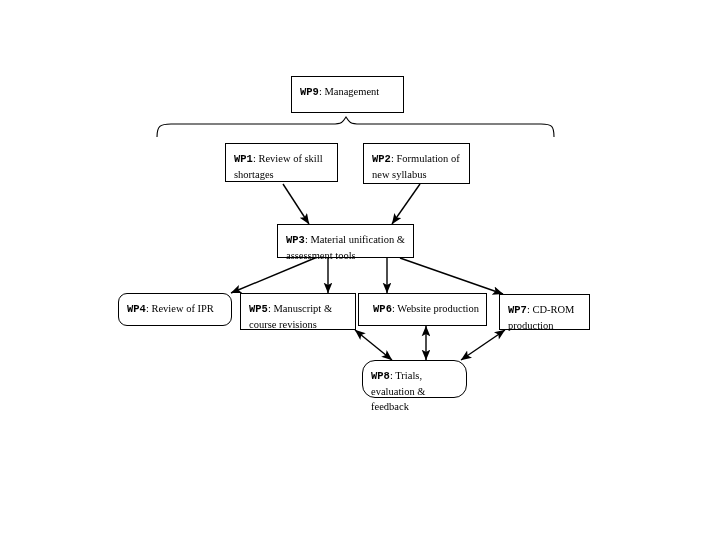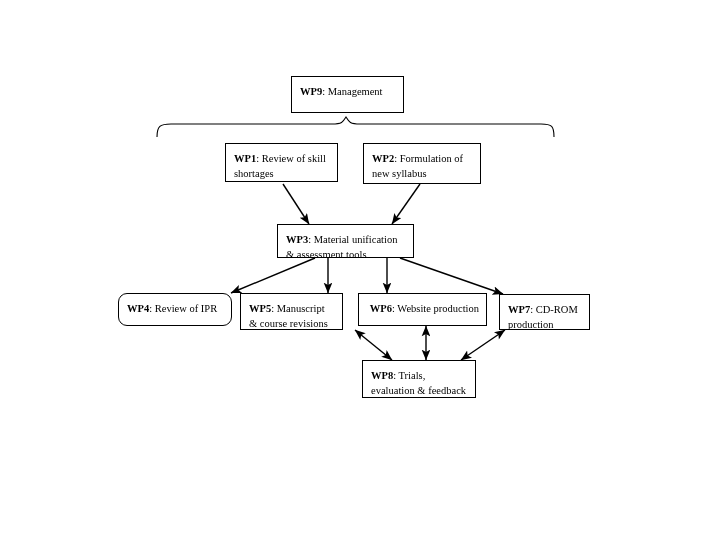--- a/index.html
+++ b/index.html
@@ -21,20 +21,21 @@
     border: 1px solid #000000;
     background: #ffffff;
     padding: 7px 7px 4px 8px;
     font-size: 10.5px;
     line-height: 15px;
     color: #000000;
     z-index: 3;
   }
   .wp-box .wp-id {
     font-weight: bold;
+    font-family: Liberation Mono, monospace;
   }
   .wp-box .wp-title {
     font-weight: normal;
   }
   #edges {
     position: absolute;
     left: 0;
     top: 0;
     width: 720px;
     height: 540px;
@@ -81,41 +82,41 @@
   </svg>
 
   <div class="wp-box" style="left:291px; top:76px; width:113px; height:37px;">
     <span class="wp-id">WP9</span><span class="wp-sep">: </span><span class="wp-title">Management</span>
   </div>
 
   <div class="wp-box" style="left:225px; top:143px; width:113px; height:39px;">
     <span class="wp-id">WP1</span><span class="wp-sep">: </span><span class="wp-title">Review of skill shortages</span>
   </div>
 
-  <div class="wp-box" style="left:363px; top:143px; width:118px; height:41px;">
+  <div class="wp-box" style="left:363px; top:143px; width:107px; height:41px;">
     <span class="wp-id">WP2</span><span class="wp-sep">: </span><span class="wp-title">Formulation of new syllabus</span>
   </div>
 
   <div class="wp-box" style="left:277px; top:224px; width:137px; height:34px;">
     <span class="wp-id">WP3</span><span class="wp-sep">: </span><span class="wp-title">Material unification &amp; assessment tools</span>
   </div>
 
   <div class="wp-box" style="left:118px; top:293px; width:114px; height:33px;border-radius:9px;">
     <span class="wp-id">WP4</span><span class="wp-sep">: </span><span class="wp-title">Review of IPR</span>
   </div>
 
-  <div class="wp-box" style="left:240px; top:293px; width:103px; height:37px;">
+  <div class="wp-box" style="left:240px; top:293px; width:116px; height:37px;">
     <span class="wp-id">WP5</span><span class="wp-sep">: </span><span class="wp-title">Manuscript &amp; course revisions</span>
   </div>
 
   <div class="wp-box" style="left:358px; top:293px; width:129px; height:33px;text-align:right;">
     <span class="wp-id">WP6</span><span class="wp-sep">: </span><span class="wp-title">Website production</span>
   </div>
 
   <div class="wp-box" style="left:499px; top:294px; width:91px; height:36px;">
     <span class="wp-id">WP7</span><span class="wp-sep">: </span><span class="wp-title">CD-ROM production</span>
   </div>
 
-  <div class="wp-box" style="left:362px; top:360px; width:114px; height:38px;">
+  <div class="wp-box" style="left:362px; top:360px; width:105px; height:38px;border-radius:13px;">
     <span class="wp-id">WP8</span><span class="wp-sep">: </span><span class="wp-title">Trials, evaluation &amp; feedback</span>
   </div>
 
 </div>
 
 </body></html>

